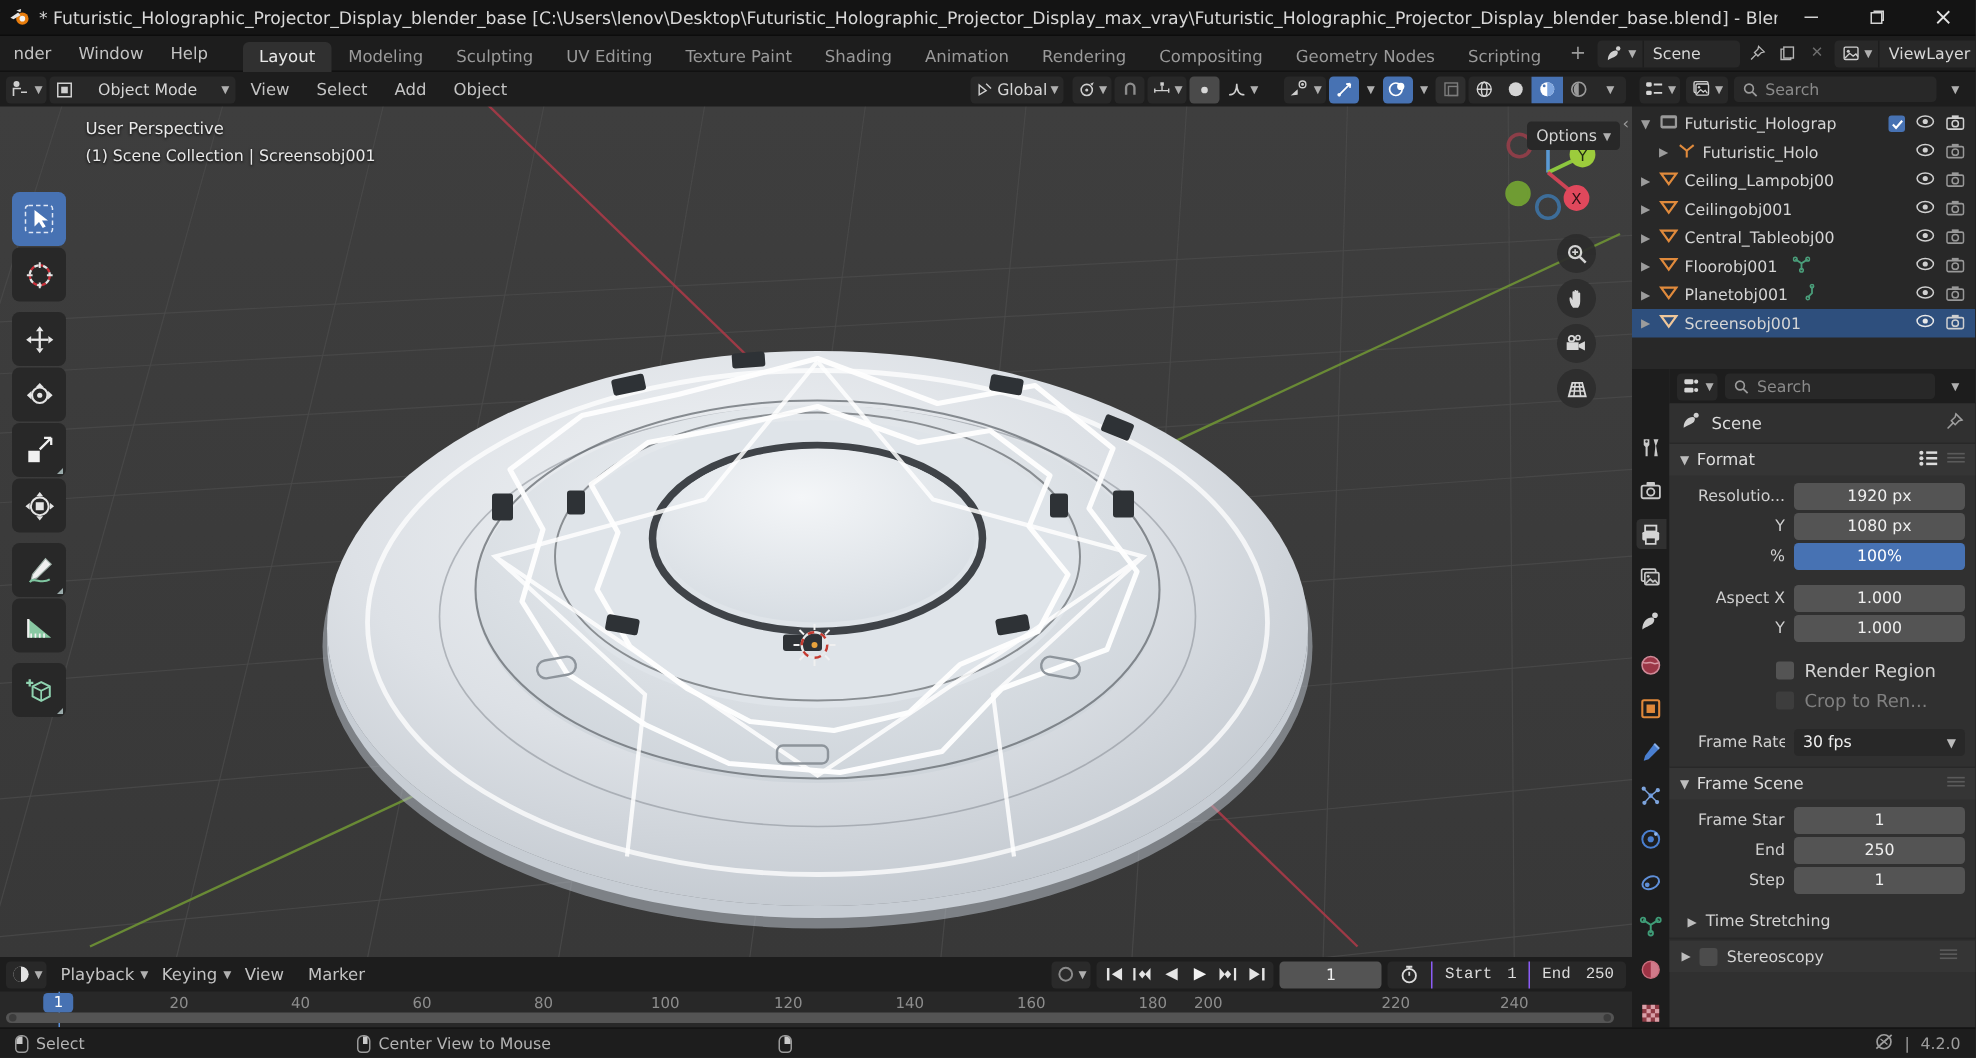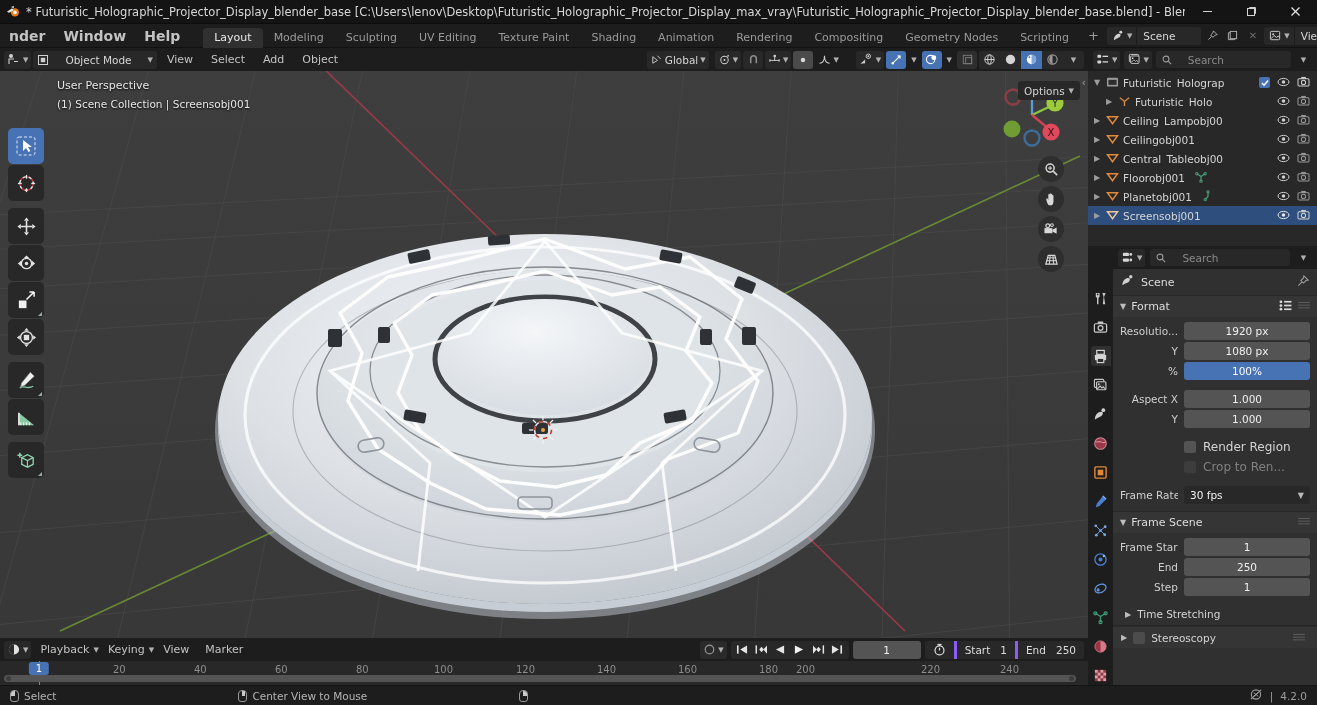--- a/index.html
+++ b/index.html
@@ -22,21 +22,21 @@
   .tb-logo svg{display:block;}
   .tb-title{font-size:11.5px;color:#d8d8d8;white-space:nowrap;overflow:hidden;flex:1;}
   .tb-btns{display:flex;margin-left:auto;}
   .tb-btn{width:44px;height:24px;display:flex;align-items:center;justify-content:center;color:#d2d2d2;}
 
   
   .topbar{
     height:24px;background:#1d1d1d;display:flex;align-items:center;
     border-bottom:1px solid #111;
   }
-  .menu-item{padding:0 9px;height:24px;line-height:24px;color:#c3c3c3;font-size:14px;white-space:nowrap;cursor:default;font-weight:bold;}
+  .menu-item{padding:0 9px;height:24px;line-height:24px;color:#c3c3c3;font-size:11px;white-space:nowrap;cursor:default;}
   .ws-tabs{display:flex;align-items:flex-end;height:24px;margin-left:14px;}
   .ws-tab{
     padding:0 11px;height:20px;line-height:20px;font-size:11px;color:#9a9a9a;
     border-radius:4px 4px 0 0;white-space:nowrap;cursor:default;
   }
   .ws-tab.active{background:#303030;color:#e8e8e8;}
   .ws-plus{padding:0 8px;color:#9a9a9a;font-size:13px;line-height:24px;cursor:default;}
   .topbar-right{margin-left:auto;display:flex;align-items:center;gap:3px;padding-right:4px;}
   .id-block{display:flex;align-items:center;background:#282828;border-radius:3px;height:18px;}
   .id-icn{display:flex;align-items:center;gap:2px;padding:0 4px 0 5px;border-right:1px solid #1d1d1d;height:18px;}
@@ -94,39 +94,39 @@
   .vp-sidearrow{position:absolute;right:2px;top:5px;color:#9b9b9b;font-size:11px;}
 
   
   .timeline{position:absolute;left:0;top:590px;width:1088px;height:47px;background:#1d1d1d;}
   .tl-header{height:23px;display:flex;align-items:center;padding:0 4px;gap:2px;}
   .tl-menu{padding:0 7px;height:23px;line-height:23px;font-size:11px;color:#c3c3c3;cursor:default;}
   .tl-right{margin-left:auto;display:flex;align-items:center;gap:4px;}
   .tl-numfield{background:#545454;border-radius:3px;height:18px;min-width:68px;display:flex;align-items:center;justify-content:center;font-size:10.5px;color:#f0f0f0;}
   .tl-range{display:flex;align-items:center;background:#282828;border-radius:3px;height:18px;}
   .tl-range .seg{display:flex;align-items:center;gap:10px;padding:0 8px;height:18px;font-size:10.5px;color:#dcdcdc;}
-  .tl-range .seg + .seg{border-left:3px solid #8b5cf6;}
+  .tl-range .seg + .seg{border-left:1px solid #8b5cf6;font-family:Liberation Mono, monospace;}
   .tl-playctl{display:flex;align-items:center;background:#282828;border-radius:3px;height:18px;padding:0 2px;}
   .tl-playctl > div{width:19px;height:18px;display:flex;align-items:center;justify-content:center;}
   .tl-ruler{position:relative;height:24px;background:#282828;overflow:hidden;}
   .tick{position:absolute;top:3px;font-size:10px;color:#8d8d8d;}
   .tl-scrollbar{position:absolute;left:4px;right:12px;bottom:3px;height:7px;background:#545454;border-radius:4px;}
   .tl-scrollbar::before,.tl-scrollbar::after{content:"";position:absolute;top:1px;width:5px;height:5px;border-radius:50%;background:#3c3c3c;}
   .tl-scrollbar::before{left:2px;} .tl-scrollbar::after{right:2px;}
   .playhead{position:absolute;top:0;height:24px;width:1px;background:#5a8fd8;}
   .playhead-lbl{
     position:absolute;top:1px;transform:translateX(-50%);
     background:#4772b3;color:#fff;font-size:10px;border-radius:3px;padding:1px 7px;
   }
 
   
   .outliner{position:absolute;left:1088px;top:0;width:229px;height:198px;background:#1d1d1d;}
   .ol-header{height:23px;display:flex;align-items:center;gap:4px;padding:0 5px;}
   .search-box{
-    flex:1;background:#282828;border-radius:3px;height:17px;display:flex;align-items:center;gap:16px;padding:0 6px;
+    flex:1;background:#282828;border-radius:3px;height:17px;display:flex;align-items:center;gap:5px;padding:0 6px;
     color:#8a8a8a;font-size:10.5px;
   }
   .ol-body{background:#282828;height:175px;overflow:hidden;padding-top:2px;}
   .ol-row{height:19px;display:flex;align-items:center;gap:4px;padding:0 4px;font-size:10.5px;color:#d5d5d5;white-space:nowrap;}
   .ol-row.sel{background:#2e4f7d;}
   .ol-disc{width:10px;display:flex;align-items:center;justify-content:center;color:#9c9c9c;font-size:8px;}
   .ol-label{overflow:hidden;text-overflow:clip;}
   .ol-right{margin-left:auto;display:flex;align-items:center;gap:7px;padding-right:3px;}
   .ol-chk{width:11px;height:11px;background:#4772b3;border-radius:2px;display:flex;align-items:center;justify-content:center;}
 
@@ -137,21 +137,21 @@
   .ptab.active{background:#303030;}
   .prop-main{flex:1;background:#303030;display:flex;flex-direction:column;}
   .prop-head{height:23px;background:#1d1d1d;display:flex;align-items:center;gap:5px;padding:0 5px;}
   .prop-breadcrumb{height:26px;display:flex;align-items:center;gap:6px;padding:0 8px;font-size:11px;color:#dcdcdc;background:#303030;}
   .pin{margin-left:auto;color:#9e9e9e;}
   .panel{background:#303030;border-top:1px solid #282828;}
   .panel-hdr{height:21px;display:flex;align-items:center;gap:5px;padding:0 7px;font-size:11px;color:#dcdcdc;background:#353535;}
   .panel-hdr .tri{font-size:8px;color:#bdbdbd;}
   .panel-hdr .hdr-right{margin-left:auto;display:flex;gap:6px;align-items:center;}
   .panel-body{padding:5px 7px 7px 7px;display:flex;flex-direction:column;gap:2px;}
-  .frow{display:flex;align-items:center;gap:6px;height:18px;}
+  .frow{display:flex;align-items:center;gap:6px;height:18px;margin-left:12px;}
   .flabel{width:58px;text-align:right;font-size:10.5px;color:#cfcfcf;white-space:nowrap;overflow:hidden;}
   .fval{flex:1;background:#545454;border-radius:3px;height:18px;display:flex;align-items:center;justify-content:center;font-size:10.5px;color:#efefef;}
   .fval.blue{background:#4772b3;color:#fff;}
   .fval.select{justify-content:flex-start;padding:0 6px;background:#282828;position:relative;}
   .fval.select .dd{position:absolute;right:6px;font-size:8px;color:#bbb;}
   .gap{height:6px;}
   .crow{display:flex;align-items:center;gap:7px;height:18px;padding-left:64px;}
   .cbox{width:12px;height:12px;background:#545454;border-radius:2px;}
   .cbox.dim{background:#3d3d3d;}
   .ctext{font-size:12px;color:#d3d3d3;}

